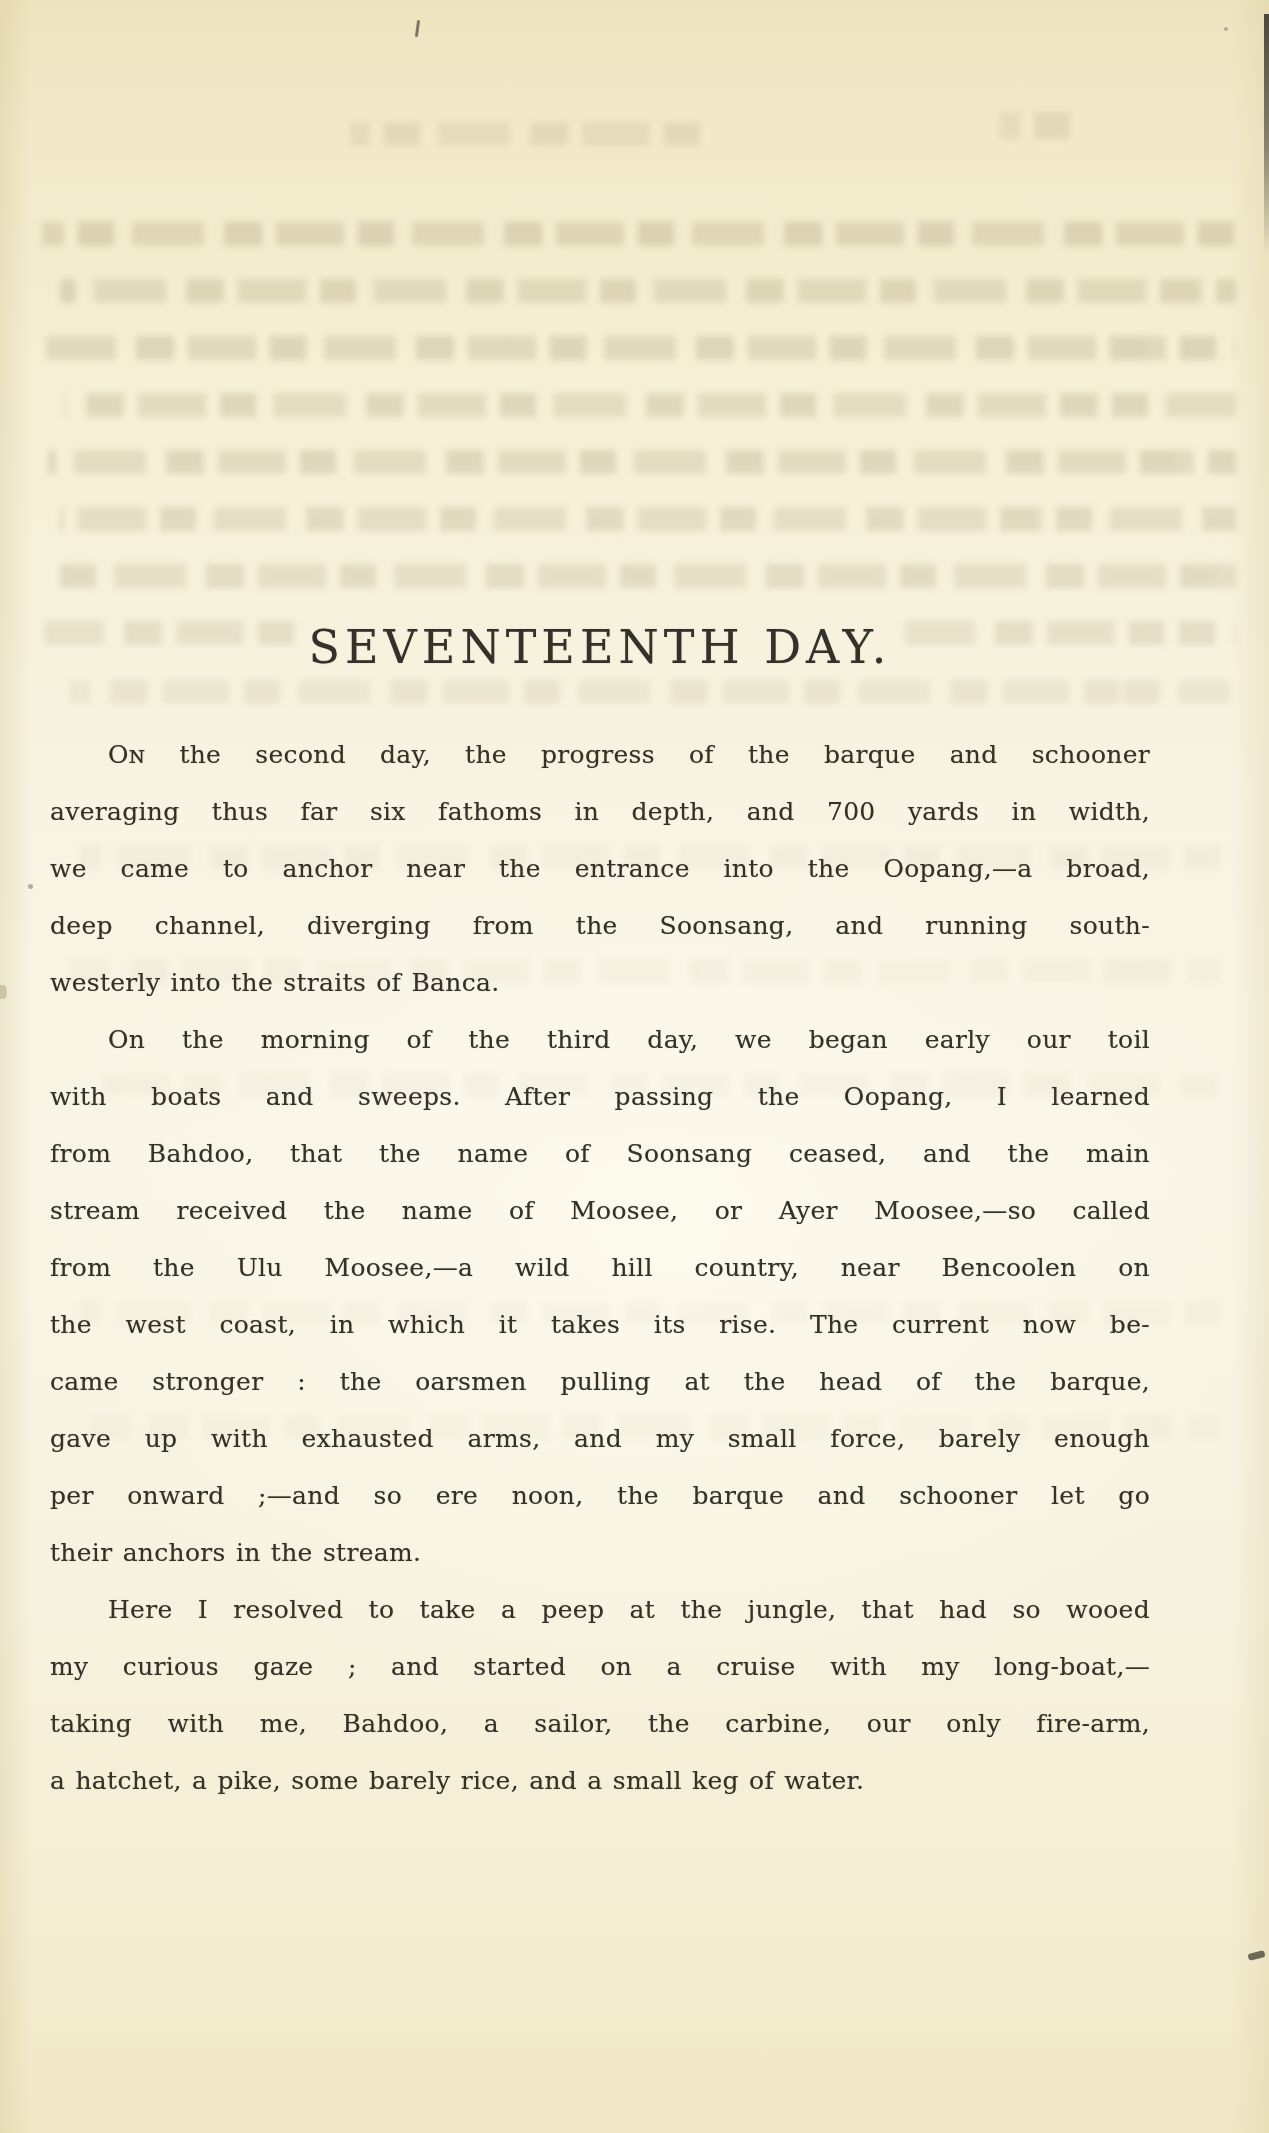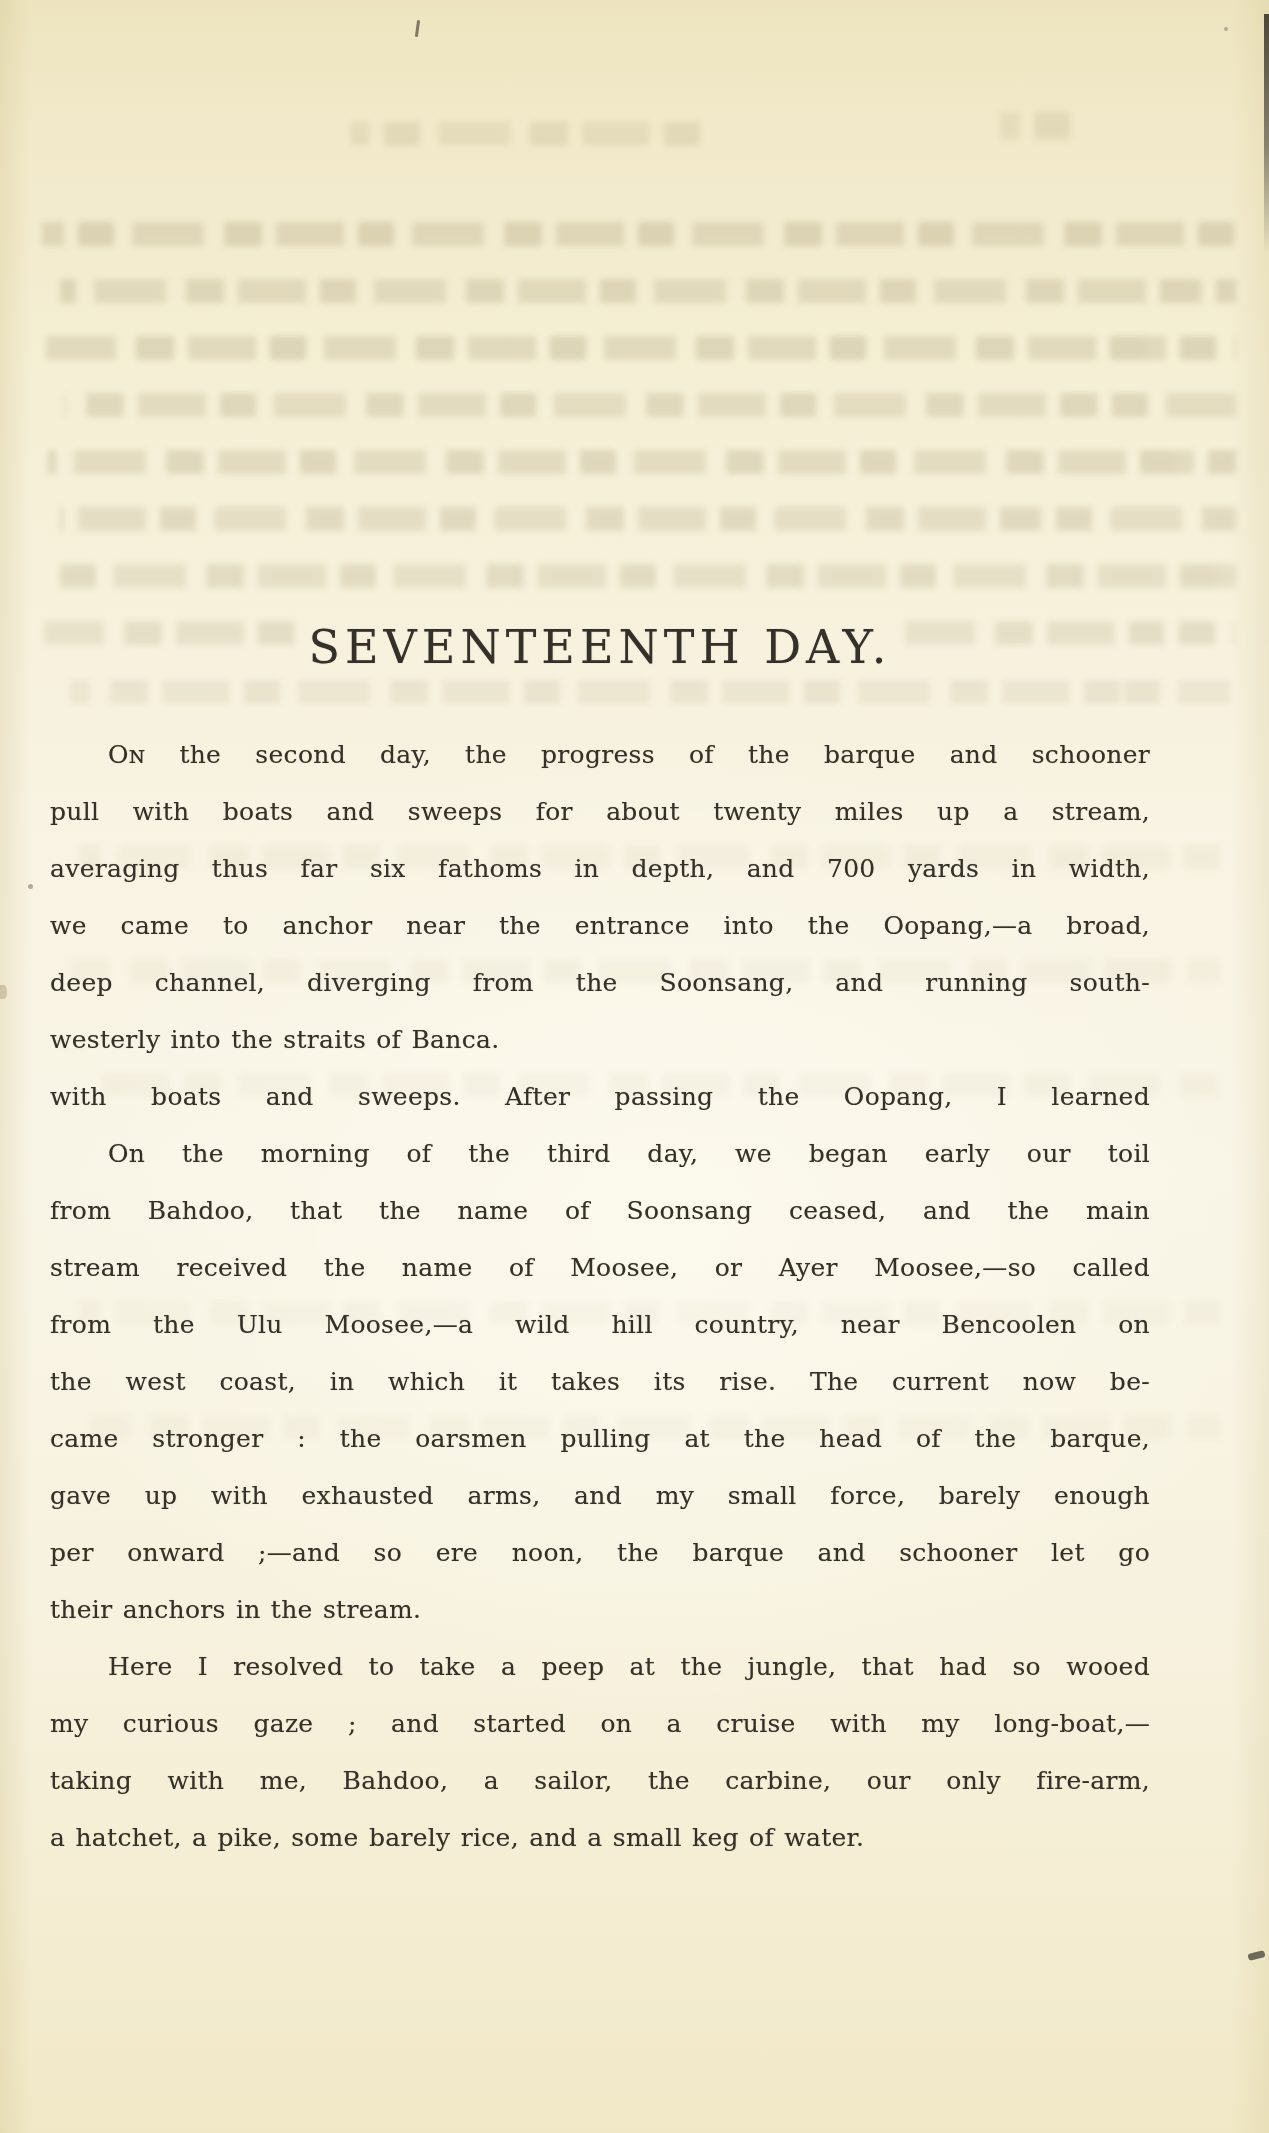--- a/index.html
+++ b/index.html
@@ -133,27 +133,26 @@
   <div class="ghost g10"></div>
   <div class="ghost g11"></div>
   <div class="ghost g12"></div>
   <div class="ghost g13"></div>
   <div class="ghost g14"></div>
 
   <h1 class="heading">SEVENTEENTH DAY.</h1>
 
   <div class="body-text" id="body-text">
       <div class="line indent" style="white-space: normal;">Oɴ the second day, the progress of the barque and schooner</div>
-      <div class="line" style="white-space: normal;">pull with boats and sweeps for about twenty miles up a stream,</div>
       <div class="line" style="white-space: normal;">averaging thus far six fathoms in depth, and 700 yards in width,</div>
       <div class="line" style="white-space: normal;">we came to anchor near the entrance into the Oopang,—a broad,</div>
       <div class="line" style="white-space: normal;">deep channel, diverging from the Soonsang, and running south-</div>
       <div class="line last" style="white-space: normal;">westerly into the straits of Banca.</div>
+      <div class="line indent" style="white-space: normal;">On the morning of the third day, we began early our toil</div>
       <div class="line" style="white-space: normal;">with boats and sweeps. After passing the Oopang, I learned</div>
-      <div class="line indent" style="white-space: normal;">On the morning of the third day, we began early our toil</div>
       <div class="line" style="white-space: normal;">from Bahdoo, that the name of Soonsang ceased, and the main</div>
       <div class="line" style="white-space: normal;">stream received the name of Moosee, or Ayer Moosee,—so called</div>
       <div class="line" style="white-space: normal;">from the Ulu Moosee,—a wild hill country, near Bencoolen on</div>
       <div class="line" style="white-space: normal;">the west coast, in which it takes its rise. The current now be-</div>
       <div class="line" style="white-space: normal;">came stronger : the oarsmen pulling at the head of the barque,</div>
       <div class="line" style="white-space: normal;">gave up with exhausted arms, and my small force, barely enough</div>
       <div class="line" style="white-space: normal;">per onward ;—and so ere noon, the barque and schooner let go</div>
       <div class="line last" style="white-space: normal;">their anchors in the stream.</div>
       <div class="line indent" style="white-space: normal;">Here I resolved to take a peep at the jungle, that had so wooed</div>
       <div class="line" style="white-space: normal;">my curious gaze ; and started on a cruise with my long-boat,—</div>

